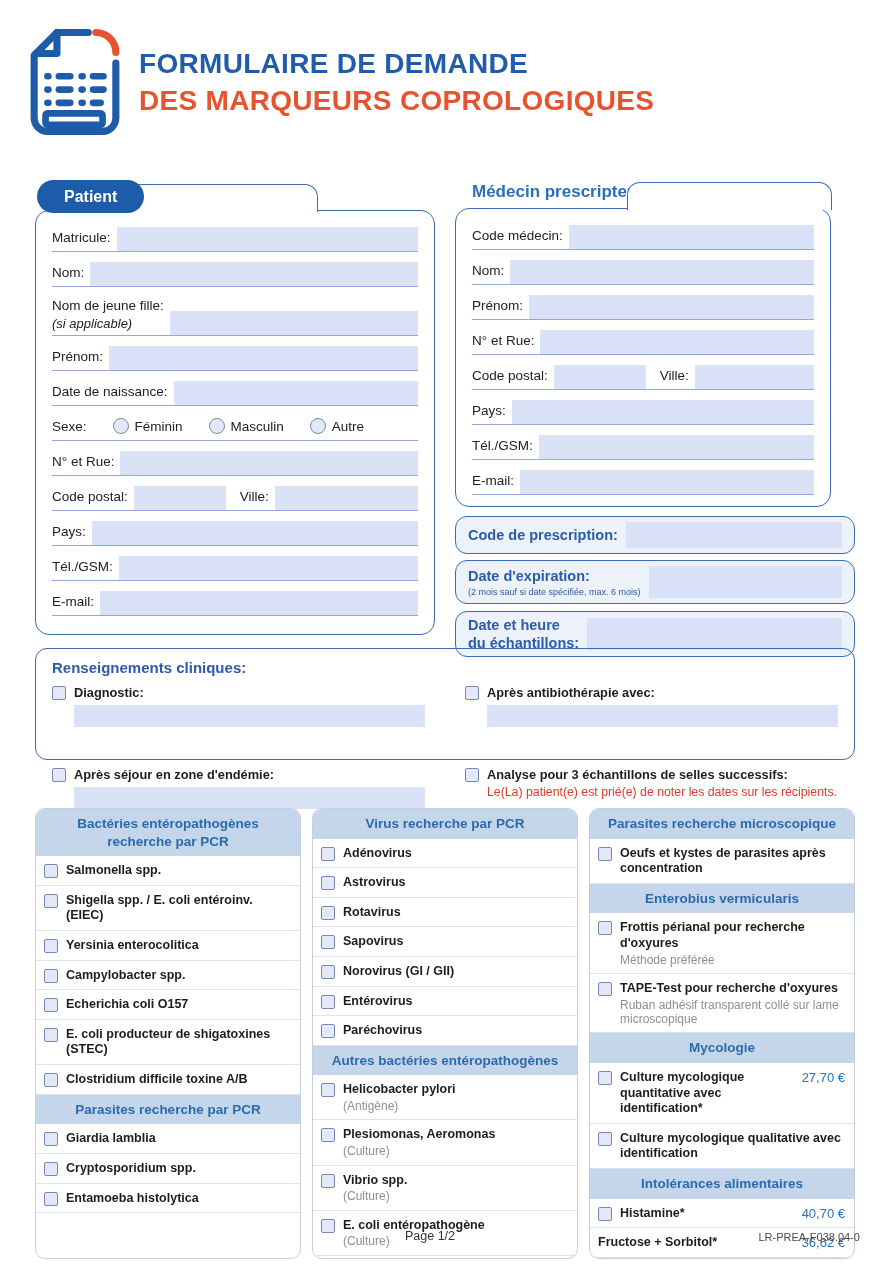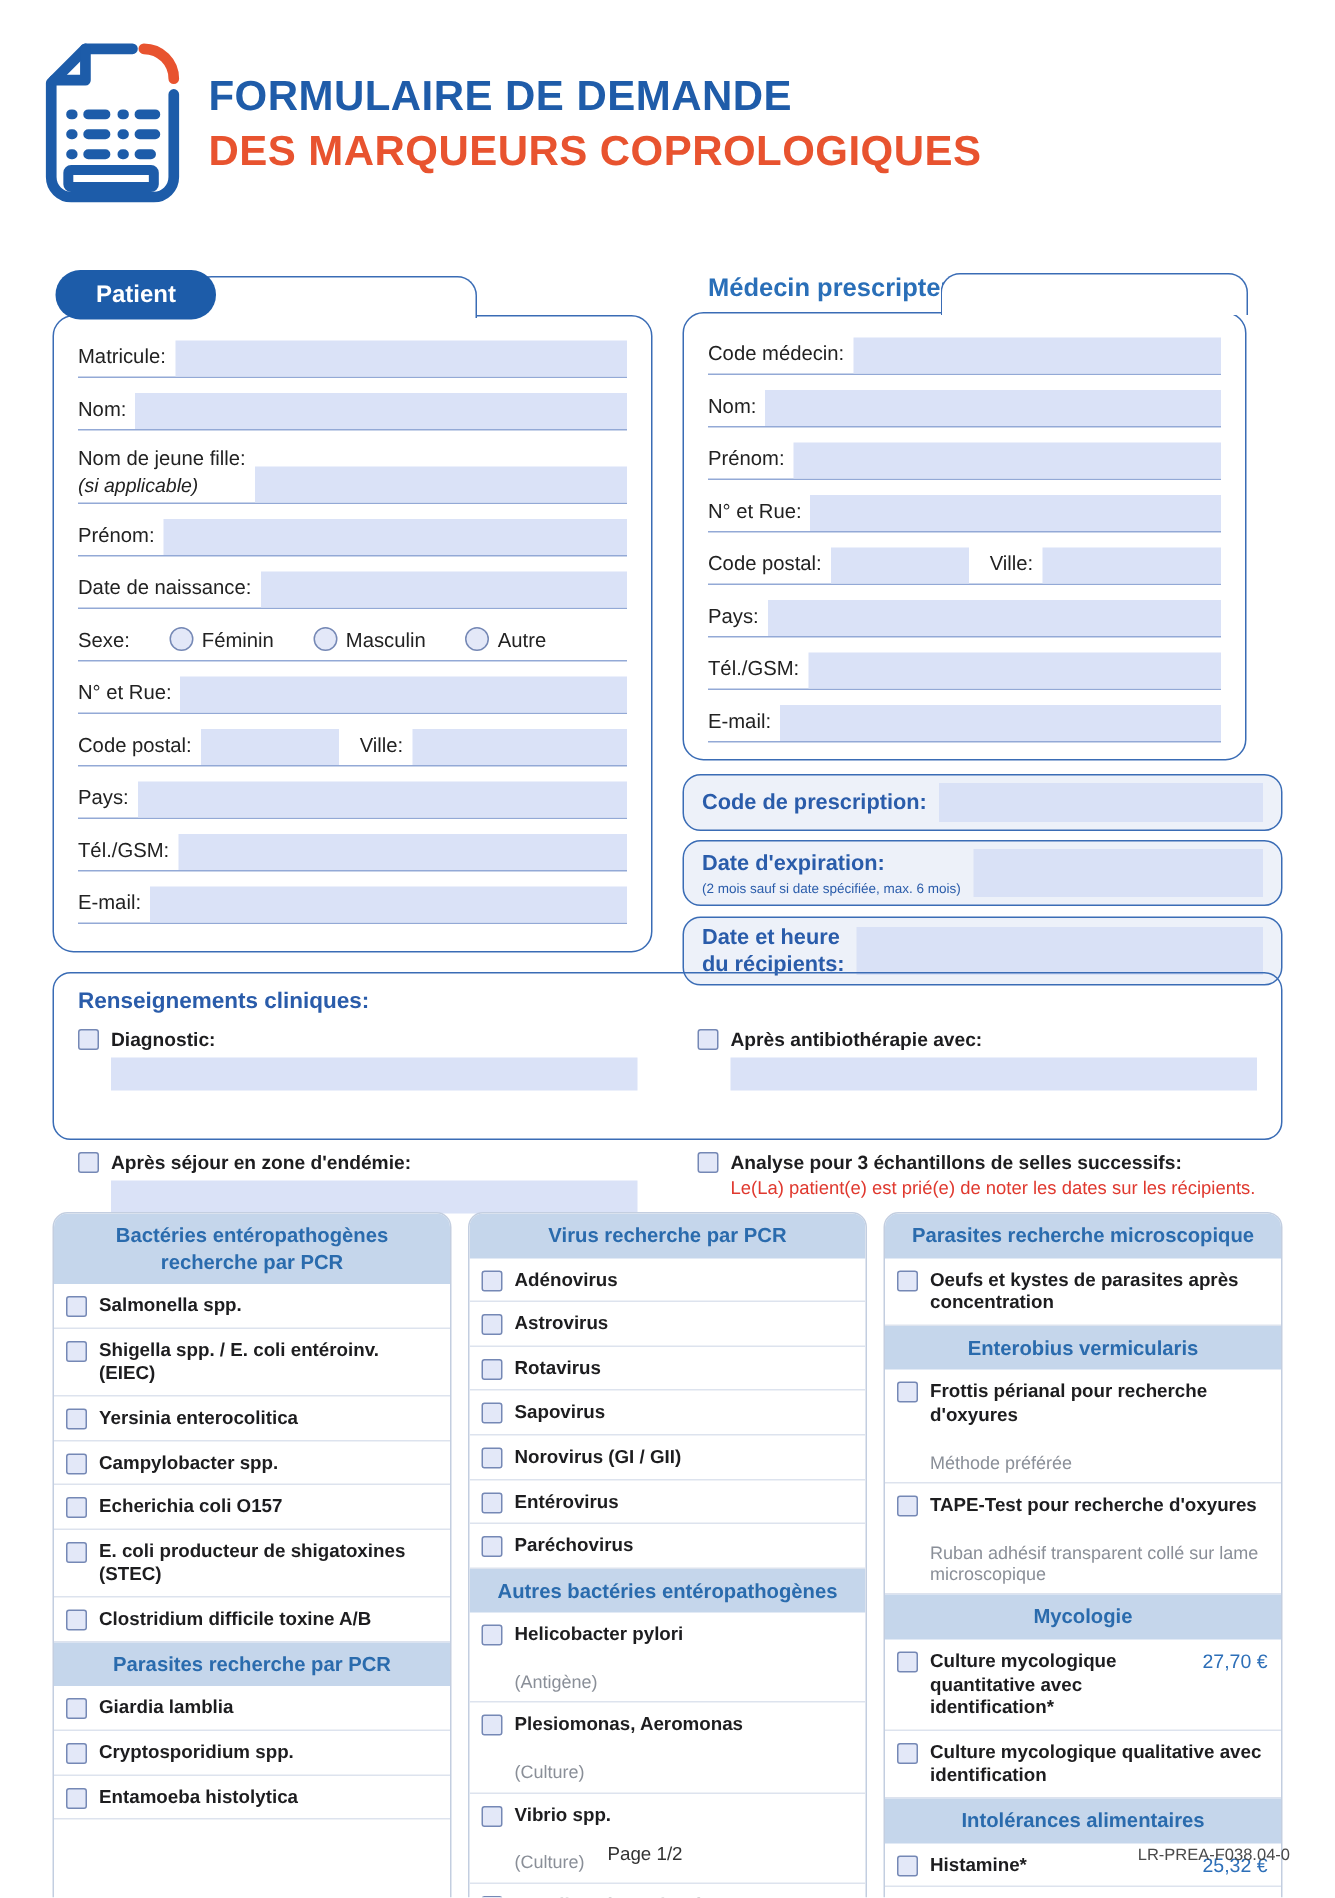--- a/index.html
+++ b/index.html
@@ -63,21 +63,21 @@
   
   .cols { position:absolute; left:35px; top:808px; width:820px; display:flex; gap:11px; }
   .col { flex:1; border:1.3px solid #C3CEE0; border-radius:10px; background:#fff;
          overflow:hidden; min-height:412px; }
   .sec-h { background:#C5D6EB; color:#2A6BAD; font-weight:700; font-size:13.5px;
            text-align:center; padding:6px 10px; line-height:1.3; }
   .item { display:flex; gap:8px; padding:7px 9px 6px 8px; border-bottom:1px solid #DDE3EE; align-items:flex-start; }
   .item .checkbox { margin-top:1px; }
   .it-text { flex:1; }
   .it-label { font-weight:700; font-size:12.5px; color:#1d1d1f; line-height:1.25; }
-  .it-sub { font-size:12px; color:#8A8F98; line-height:1.2; margin-top:16px; }
+  .it-sub { font-size:12px; color:#8A8F98; line-height:1.2; margin-top:1px; }
   .it-price { margin-left:auto; color:#2D6FB8; font-size:13px; white-space:nowrap; padding-left:6px; }
 
   
   .foot-page { position:absolute; top:1229px; left:0; width:860px; text-align:center; font-size:12.5px; color:#333; }
   .foot-ref  { position:absolute; top:1231px; right:30px; font-size:11px; color:#4a4a4a; }
 </style>
 </head>
 <body>
 
 <div class="page">
@@ -211,21 +211,21 @@
   <div class="datebox db2">
     <div>
       <div class="dlabel">Date d'expiration:</div>
       <div class="dnote">(2 mois sauf si date spécifiée, max. 6 mois)</div>
     </div>
     <div class="dfill"></div>
   </div>
   <div class="datebox db3">
     <div>
       <div class="dlabel">Date et heure</div>
-      <div class="dlabel">du récipients:</div>
+      <div class="dlabel">du échantillons:</div>
     </div>
     <div class="dfill"></div>
   </div>
 
   <div class="clin">
     <div class="clin-title">Renseignements cliniques:</div>
     <div class="clin-grid" id="clin-grid">
         <div class="clin-item">
           <div class="ci-head">
             <span class="checkbox"></span>
@@ -447,21 +447,21 @@
             </div>
           </div>
         </div>
         <div class="sec">
           <div class="sec-h">Intolérances alimentaires</div>
           <div class="item">
             <span class="checkbox"></span>
             <div class="it-text">
               <div class="it-label">Histamine*</div>
             </div>
-            <div class="it-price">25,32 €</div>
+            <div class="it-price">40,70 €</div>
           </div>
           <div class="item">
             <div class="it-text">
               <div class="it-label">Fructose + Sorbitol*</div>
             </div>
             <div class="it-price">36,62 €</div>
           </div>
         </div>
       </div>
     </div>

